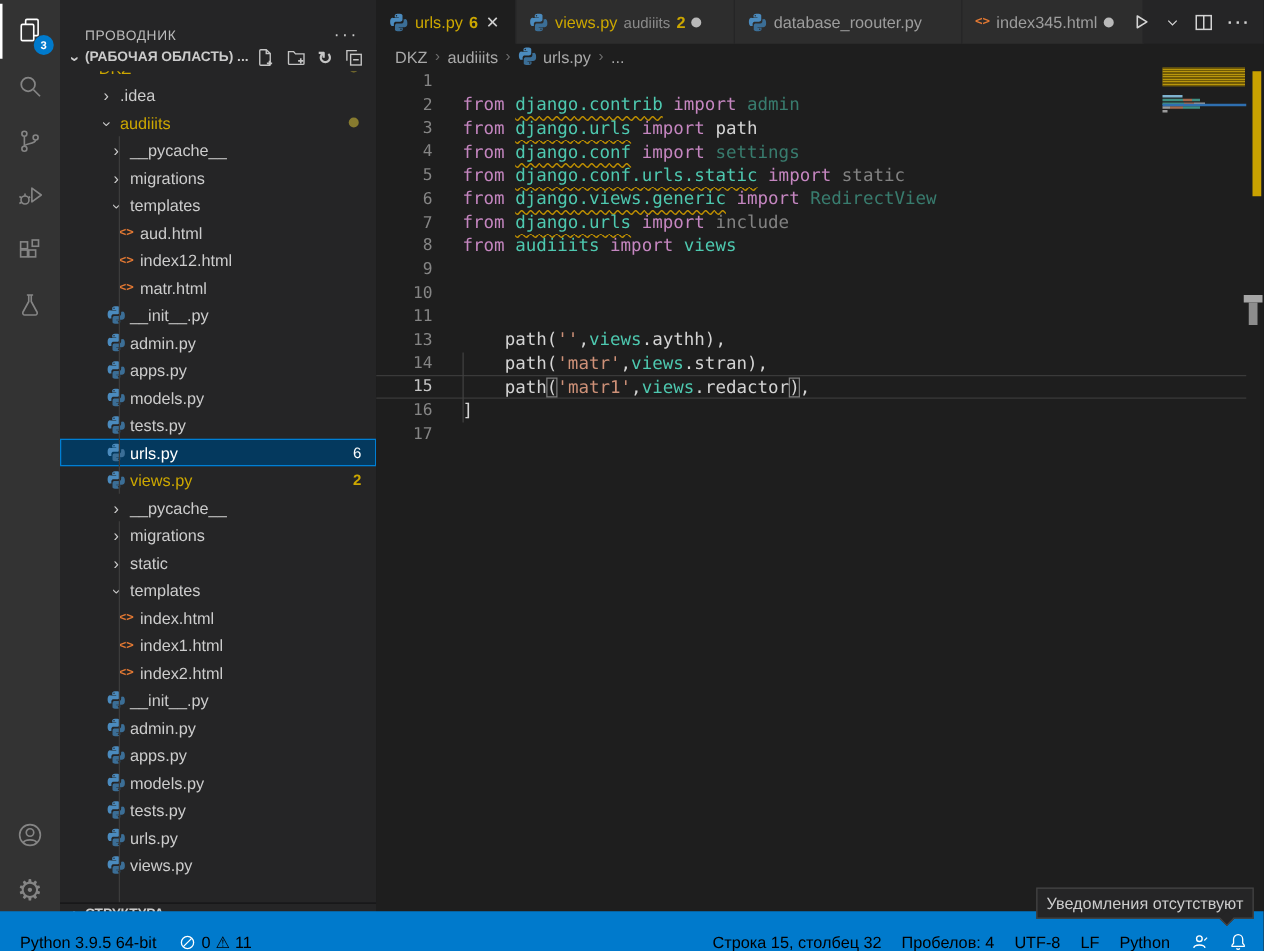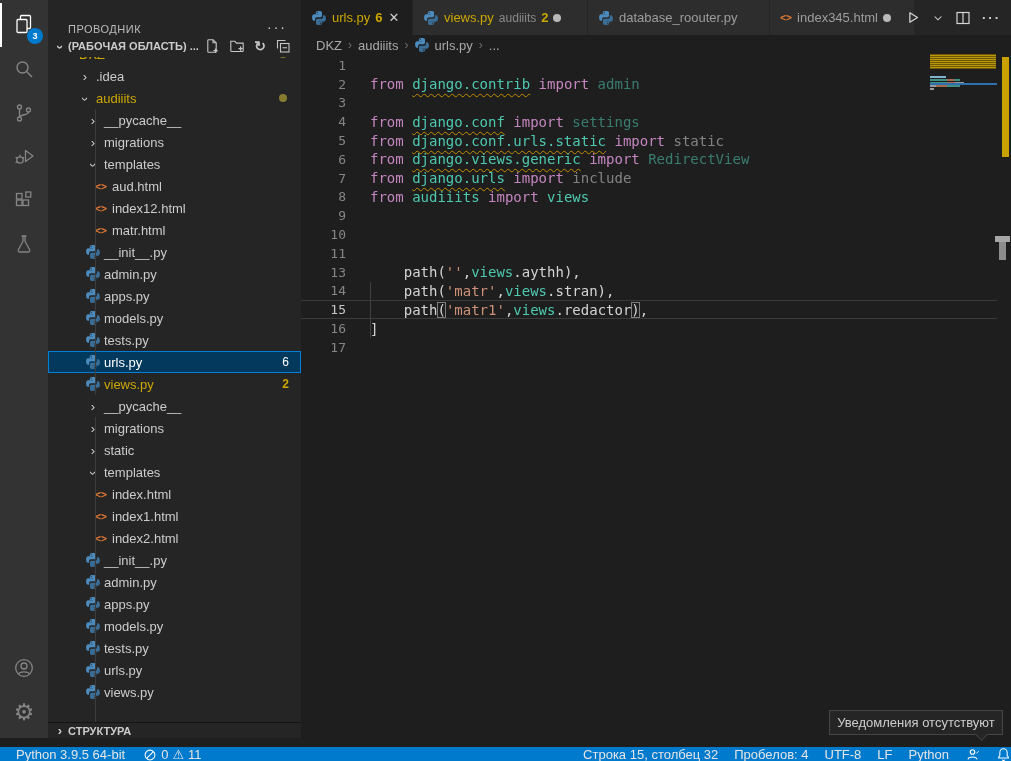--- a/index.html
+++ b/index.html
@@ -101,24 +101,24 @@
   .minimap{position:absolute;left:629px;top:54px;width:67px}
   .mm-warnblock{height:15px;width:66px;background:#b8960c;
      background-image:repeating-linear-gradient(180deg,rgba(40,30,0,.5) 0 1px,transparent 1px 2px)}
   .mm-stripe{height:2px;margin-bottom:1px;background:#3f8f82}
   .mm-curline{position:absolute;left:0;top:29px;width:67px;height:2px;background:#2f6fb0}
   .ruler-warn{position:absolute;left:701px;top:57px;width:7px;height:100px;background:#c9a100}
   .tglyph-bar{position:absolute;left:694px;top:236px;width:15px;height:6px;background:#a6a6a6}
   .tglyph-stem{position:absolute;left:698px;top:242px;width:7px;height:18px;background:#8d8d8d}
 
   
-  .status{position:absolute;left:0;bottom:0;width:1011px;height:14px;background:var(--c-status);
-          color:#e5e5e5;display:flex;align-items:flex-start;font-size:13px}
+  .status{position:absolute;left:0;bottom:0;width:1011px;height:32px;background:var(--c-status);
+          color:#000000;display:flex;align-items:flex-end;font-size:13px}
   .st-left{display:flex;gap:18px;align-items:center;padding-left:16px}
-  .st-right{margin-left:auto;display:flex;gap:16px;align-items:center;padding-right:0}
+  .st-right{margin-left:auto;display:flex;gap:16px;align-items:center;padding-right:13px}
   .st-item{display:flex;align-items:center;gap:4px;cursor:pointer;white-space:nowrap}
   .warn-glyph{font-size:13px;line-height:1}
 
   
   .toast{position:absolute;left:829px;top:710px;width:174px;height:25px;background:#252526;
          border:1px solid #454545;color:#cccccc;display:flex;align-items:center;
          justify-content:center;font-size:13px;z-index:6}
   .toast::after{content:"";position:absolute;right:16px;bottom:-5px;width:8px;height:8px;
          background:#252526;border-right:1px solid #454545;border-bottom:1px solid #454545;
          transform:rotate(45deg)}
@@ -538,21 +538,21 @@
       </span>
       <span class="crumb-sep">›</span>
       <span class="crumb">
         <span>...</span>
       </span>
     </div>
   <div class="code" id="code-host">
     <div class="iguide-code"></div>
   <div class="cline"><span class="ln">1</span><span class="lc"></span></div>
       <div class="cline"><span class="ln">2</span><span class="lc"><span class="tk-k">from </span><span class="tk-mw">django.contrib</span><span class="tk-k"> import </span><span class="tk-md">admin</span></span></div>
-      <div class="cline"><span class="ln">3</span></div>
+      <div class="cline"><span class="ln">3</span><span class="lc"><span class="tk-k">from </span><span class="tk-mw">django.urls</span><span class="tk-k"> import </span><span class="tk-p">path</span></span></div>
       <div class="cline"><span class="ln">4</span><span class="lc"><span class="tk-k">from </span><span class="tk-mw">django.conf</span><span class="tk-k"> import </span><span class="tk-md">settings</span></span></div>
       <div class="cline"><span class="ln">5</span><span class="lc"><span class="tk-k">from </span><span class="tk-mw">django.conf.urls.static</span><span class="tk-k"> import </span><span class="tk-pd">static</span></span></div>
       <div class="cline"><span class="ln">6</span><span class="lc"><span class="tk-k">from </span><span class="tk-mw">django.views.generic</span><span class="tk-k"> import </span><span class="tk-md">RedirectView</span></span></div>
       <div class="cline"><span class="ln">7</span><span class="lc"><span class="tk-k">from </span><span class="tk-mw">django.urls</span><span class="tk-k"> import </span><span class="tk-pd">include</span></span></div>
       <div class="cline"><span class="ln">8</span><span class="lc"><span class="tk-k">from </span><span class="tk-m">audiiits</span><span class="tk-k"> import </span><span class="tk-m">views</span></span></div>
       <div class="cline"><span class="ln">9</span><span class="lc"></span></div>
       <div class="cline"><span class="ln">10</span><span class="lc"></span></div>
       <div class="cline"><span class="ln">11</span><span class="lc"></span></div>
       <div class="cline"><span class="ln">13</span><span class="lc"><span class="tk-p">    path(</span><span class="tk-s">''</span><span class="tk-p">,</span><span class="tk-m">views</span><span class="tk-p">.aythh),</span></span></div>
       <div class="cline"><span class="ln">14</span><span class="lc"><span class="tk-p">    path(</span><span class="tk-s">'matr'</span><span class="tk-p">,</span><span class="tk-m">views</span><span class="tk-p">.stran),</span></span></div>

